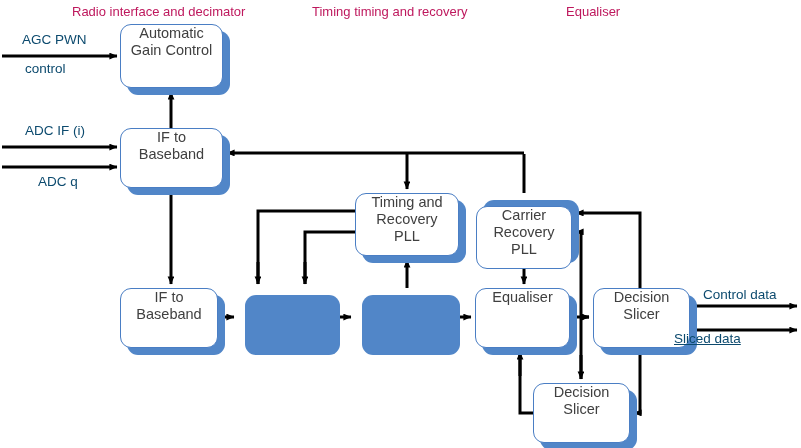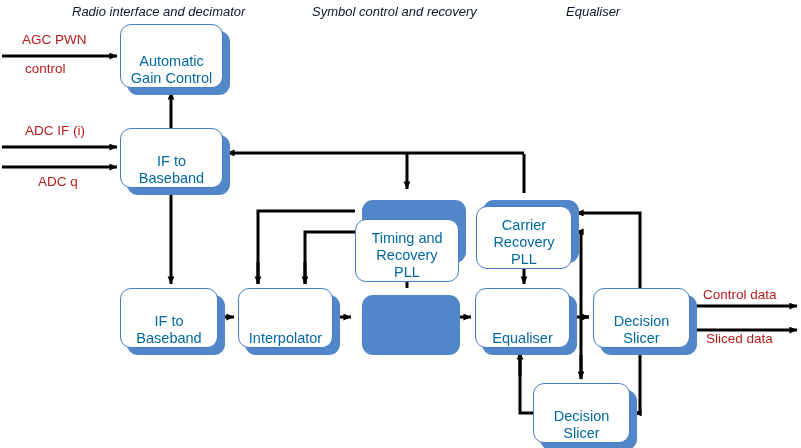--- a/index.html
+++ b/index.html
@@ -17,56 +17,55 @@
   }
   #svg-layer {
     position: absolute;
     left: 0;
     top: 0;
     width: 801px;
     height: 448px;
   }
   .section-label {
     position: absolute;
-    font-style: italic;
     font-size: 13px;
-    color: #0f172a;
+    color: #be185d;
     white-space: nowrap;
     line-height: 1;
   }
   .blk {
     position: absolute;
     box-sizing: border-box;
     background: #ffffff;
     border: 1.6px solid #4a7ec4;
     border-radius: 11px;
     display: flex;
-    align-items: flex-end;
+    align-items: flex-start;
     justify-content: center;
     text-align: center;
     font-size: 14.5px;
-    color: #0369a1;
+    color: #404040;
     line-height: 1.17;
     z-index: 3;
   }
   .blk .blk-txt {
     display: block;
     white-space: pre-line;
     padding: 0 3px;
   }
   .shadow {
     position: absolute;
     background: #5186c8;
     border-radius: 11px;
     z-index: 2;
   }
   .edge-label {
     position: absolute;
     font-size: 13.5px;
-    color: #b91c1c;
+    color: #0c4a6e;
     white-space: nowrap;
     line-height: 1;
     z-index: 4;
   }
 </style>
 </head>
 <body>
 
 <div id="canvas">
 
@@ -119,29 +118,29 @@
 
       <path d="M533,413 L520,413 L520,352" marker-end="none"></path>
       <path d="M520,376 L520,352"></path>
 
       <path d="M694,306 L797,306"></path>
       <path d="M694,330 L797,330"></path>
     </g>
   </svg>
 
   <div class="section-label" style="left:72px; top:5px;">Radio interface and decimator</div>
-  <div class="section-label" style="left:312px; top:5px;">Symbol control and recovery</div>
+  <div class="section-label" style="left:312px; top:5px;">Timing timing and recovery</div>
   <div class="section-label" style="left:566px; top:5px;">Equaliser</div>
 
   <div class="edge-label" style="left:22px; top:33px;">AGC PWN</div>
   <div class="edge-label" style="left:25px; top:62px;">control</div>
   <div class="edge-label" style="left:25px; top:124px;">ADC IF (i)</div>
   <div class="edge-label" style="left:38px; top:175px;">ADC q</div>
   <div class="edge-label" style="left:703px; top:288px;">Control data</div>
-  <div class="edge-label" style="left:706px; top:332px;">Sliced data</div>
+  <div class="edge-label" style="left:674px; top:332px;text-decoration:underline;">Sliced data</div>
 
   <div class="shadow" style="left:127px; top:31px;  width:103px; height:64px;"></div>
   <div class="shadow" style="left:127px; top:135px; width:103px; height:60px;"></div>
   <div class="shadow" style="left:362px; top:200px; width:104px; height:63px;"></div>
   <div class="shadow" style="left:483px; top:200px; width:96px;  height:63px;"></div>
   <div class="shadow" style="left:127px; top:295px; width:98px;  height:60px;"></div>
   <div class="shadow" style="left:245px; top:295px; width:95px;  height:60px;"></div>
   <div class="shadow" style="left:362px; top:295px; width:98px;  height:60px;"></div>
   <div class="shadow" style="left:482px; top:295px; width:95px;  height:60px;"></div>
   <div class="shadow" style="left:600px; top:295px; width:97px;  height:60px;"></div>
@@ -150,40 +149,37 @@
   <div class="blk" style="left:120px; top:24px; width:103px; height:64px;">
     <span class="blk-txt">Automatic
 Gain Control</span>
   </div>
 
   <div class="blk" style="left:120px; top:128px; width:103px; height:60px;">
     <span class="blk-txt">IF to
 Baseband</span>
   </div>
 
-  <div class="blk" style="left:355px; top:193px; width:104px; height:63px;margin-top:26px;">
+  <div class="blk" style="left:355px; top:193px; width:104px; height:63px;">
     <span class="blk-txt">Timing and
 Recovery
 PLL</span>
   </div>
 
   <div class="blk" style="left:476px; top:206px; width:96px; height:63px;">
     <span class="blk-txt">Carrier
 Recovery
 PLL</span>
   </div>
 
   <div class="blk" style="left:120px; top:288px; width:98px; height:60px;">
     <span class="blk-txt">IF to
 Baseband</span>
   </div>
 
-  <div class="blk" style="left:238px; top:288px; width:95px; height:60px;">
-    <span class="blk-txt">Interpolator</span>
-  </div>
 
 
   <div class="blk" style="left:475px; top:288px; width:95px; height:60px;">
     <span class="blk-txt">Equaliser</span>
   </div>
 
   <div class="blk" style="left:593px; top:288px; width:97px; height:60px;">
     <span class="blk-txt">Decision
 Slicer</span>
   </div>

